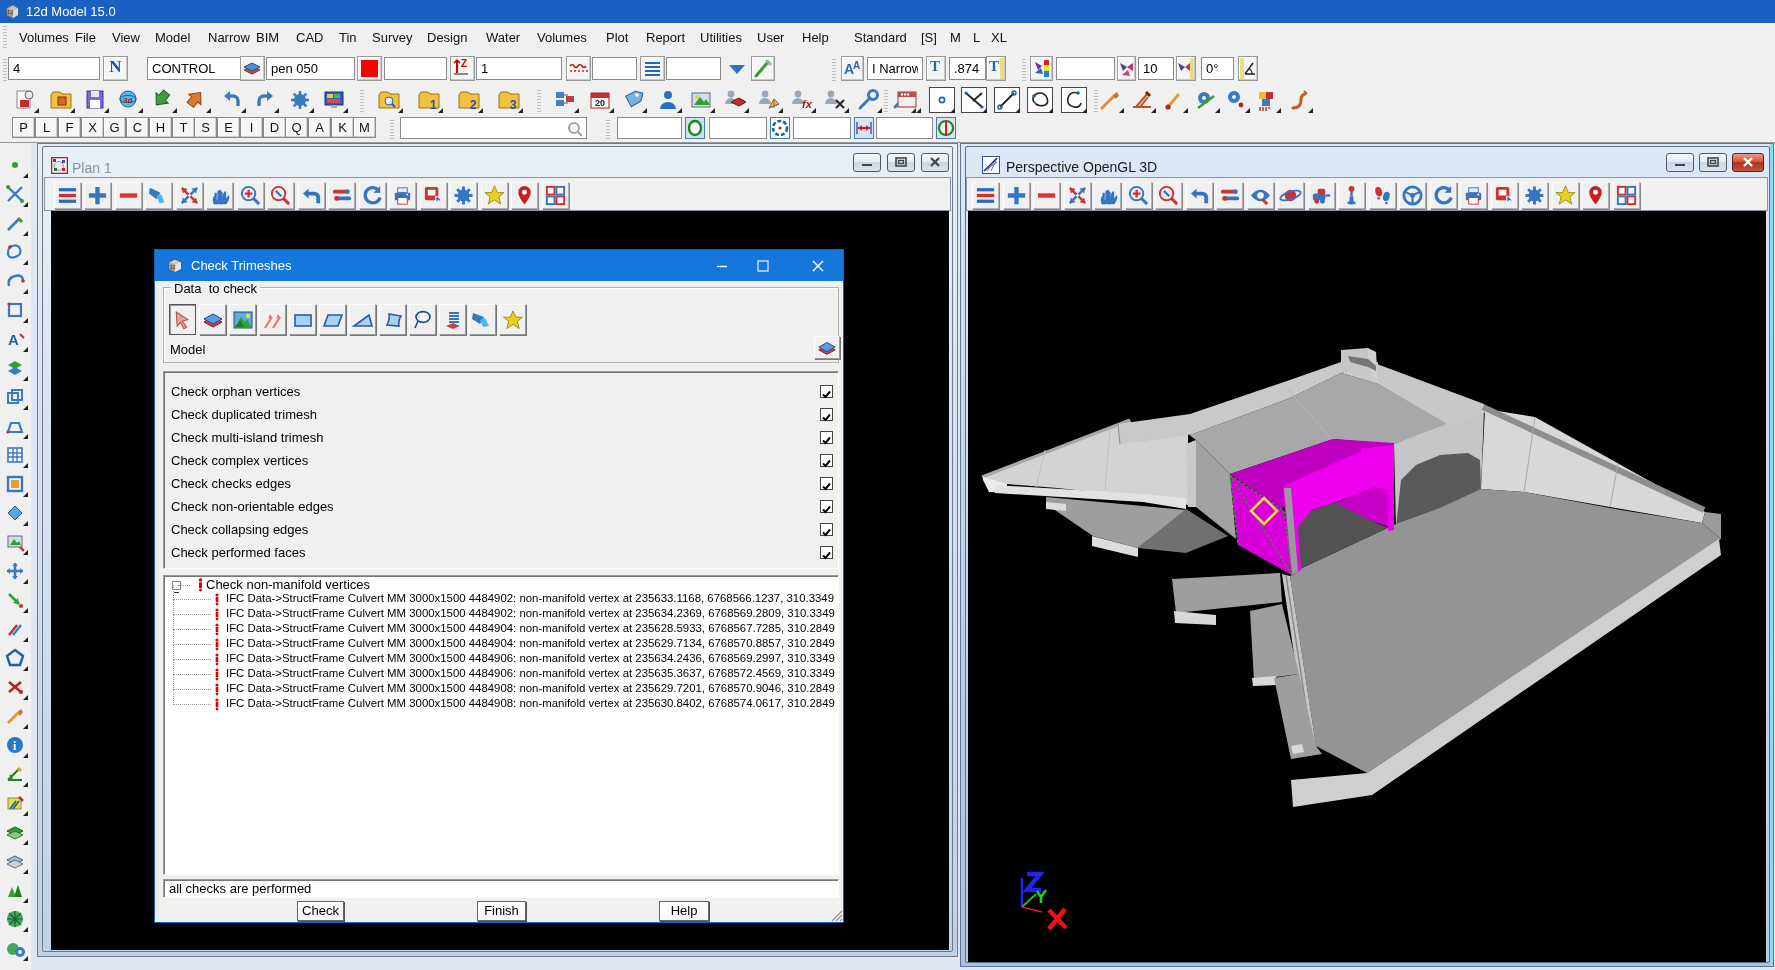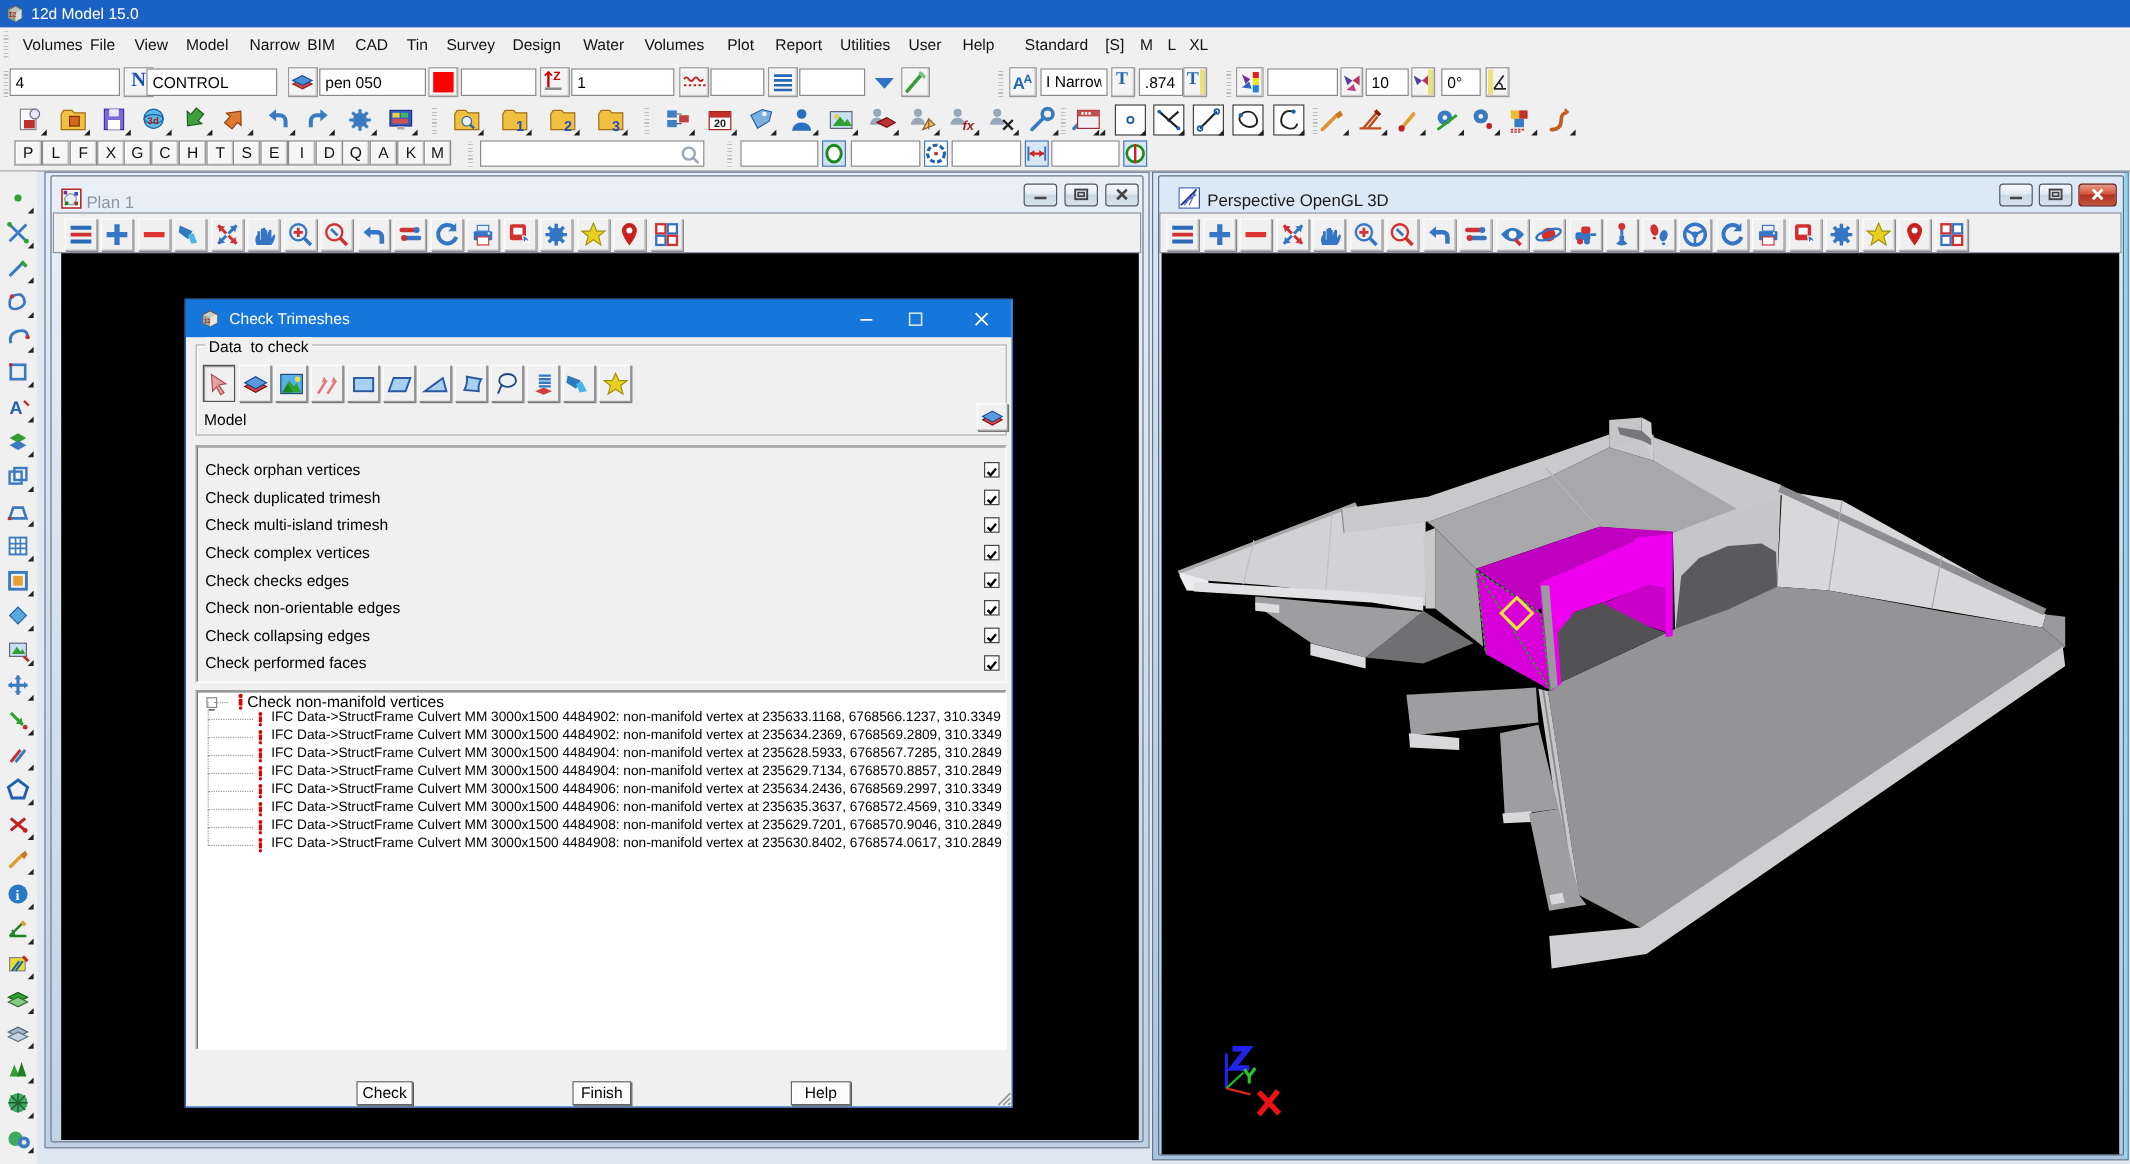--- a/index.html
+++ b/index.html
@@ -64,21 +64,21 @@
   <span class="mi" style="left:854px;">Standard</span>
   <span class="mi" style="left:921px;">[S]</span>
   <span class="mi" style="left:950px;">M</span>
   <span class="mi" style="left:973px;">L</span>
   <span class="mi" style="left:991px;">XL</span>
 </div>
 <div id="row1">
   <div class="grip" style="left:3px;top:5px;height:24px;"></div>
   <input class="tf" style="left: 8px; width: 92px;" value="4">
   <div class="tb" style="left:103px;width:25px;text-align:center;"><span style="color:#1a53b0;font-weight:bold;font-family:'Liberation Serif',serif;font-size:17px;">N</span></div>
-  <input class="tf" style="left: 122px; width: 109px;" value="CONTROL">
+  <input class="tf" style="left: 147px; width: 109px;" value="CONTROL">
   <div class="tb" style="left:240px;width:25px;"><svg width="23" height="23" viewBox="0 0 23 23">
         <polygon points="3,13 11,9 19,13 11,17" fill="#d03030" stroke="#801010" opacity="0.9"></polygon>
         <polygon points="3,10 11,6 19,10 11,14" fill="#4a90d9" stroke="#1a5090"></polygon>
       </svg></div>
   <input class="tf" style="left: 266px; width: 89px;" value="pen 050">
   <div class="tb" style="left:357px;width:25px;">
       <div style="position:absolute;left:3px;top:3px;width:17px;height:17px;background:#fb0200;"></div>
     </div>
   <input class="tf" style="left: 384px; width: 63px;" value="">
   <div class="tb" style="left:450px;width:25px;"><svg width="23" height="23" viewBox="0 0 23 23">
@@ -1092,19 +1092,20 @@
 <div style="position:absolute;left:62px;top:106px;font-size:11.4px;white-space:nowrap;">IFC Data-&gt;StructFrame Culvert MM 3000x1500 4484908: non-manifold vertex at 235629.7201, 6768570.9046, 310.2849</div>
 <div style="position:absolute;left:9px;top:114px;width:1px;height:15px;border-left:1px dotted #999;"></div>
 <div style="position:absolute;left:9px;top:128px;width:38px;height:1px;border-top:1px dotted #999;"></div>
 <svg style="position:absolute;left:49px;top:121px;" width="8" height="14" viewBox="0 0 8 14">
         <circle cx="4" cy="3" r="1.6" fill="#e00000"></circle>
         <rect x="2.7" y="5" width="2.6" height="5" fill="#e00000"></rect>
         <circle cx="4" cy="12" r="1.4" fill="#e00000"></circle>
       </svg>
 <div style="position:absolute;left:62px;top:121px;font-size:11.4px;white-space:nowrap;">IFC Data-&gt;StructFrame Culvert MM 3000x1500 4484908: non-manifold vertex at 235630.8402, 6768574.0617, 310.2849</div>
   </div>
+  <div style="position:absolute;left:8px;top:629px;width:676px;height:19px;background:#fff;border:1px solid #9a9a9a;border-right-color:#fff;border-bottom-color:#fff;box-shadow:inset 1px 1px 0 #777;font-size:13px;padding:1px 5px;">all checks are performed</div>
   <div style="position:absolute;left:142px;top:651px;width:47px;height:20px;background:#fcfcfc;border:1px solid #666;box-shadow:1px 1px 0 #555, inset 1px 1px 0 #fff;font-size:13px;text-align:center;line-height:18px;">Check</div>
   <div style="position:absolute;left:322px;top:651px;width:49px;height:20px;background:#fcfcfc;border:1px solid #666;box-shadow:1px 1px 0 #555, inset 1px 1px 0 #fff;font-size:13px;text-align:center;line-height:18px;">Finish</div>
   <div style="position:absolute;left:504px;top:651px;width:50px;height:20px;background:#fcfcfc;border:1px solid #666;box-shadow:1px 1px 0 #555, inset 1px 1px 0 #fff;font-size:13px;text-align:center;line-height:18px;">Help</div>
   <svg style="position:absolute;right:0;bottom:0;" width="14" height="14" viewBox="0 0 14 14">
       <path d="M13 3 L3 13 M13 7 L7 13 M13 11 L11 13" stroke="#999" stroke-width="1.4"></path>
     </svg>
 </div>
 
 </body></html>

